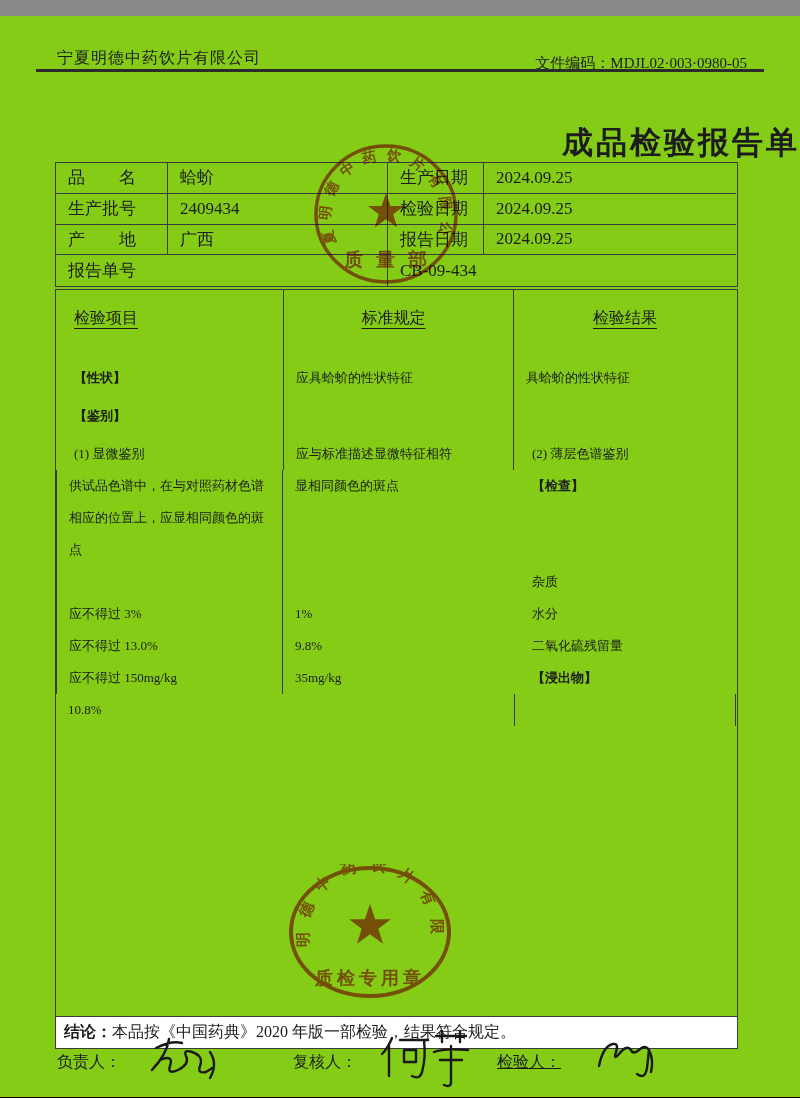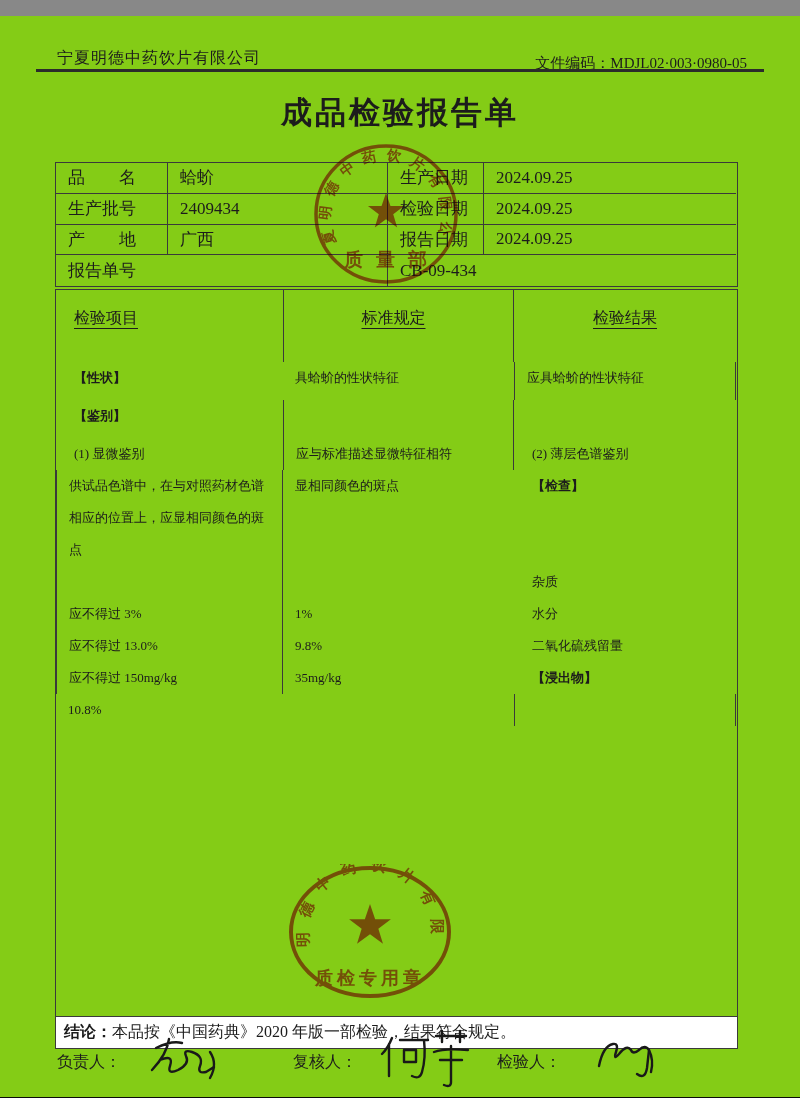--- a/index.html
+++ b/index.html
@@ -6,21 +6,21 @@
   .page{
     position:relative;width:800px;height:1098px;background:#84cc16;
     font-family:"Liberation Serif","DejaVu Serif",serif;color:#1c1c1c;
     overflow:hidden;margin:16px auto;
   }
   
   .hdr-company{position:absolute;left:57px;top:32px;font-size:16px;letter-spacing:1px;}
   .hdr-code{position:absolute;right:53px;top:38px;font-size:15px;}
   .hdr-rule{position:absolute;left:36px;right:36px;top:53px;height:2.5px;background:#2b2b2b;}
   
-  .title{position:absolute;left:0;right:0;top:76px;text-align:center;
+  .title{position:absolute;left:0;right:0;top:106px;text-align:right;
     font-size:31px;font-weight:bold;letter-spacing:3px;}
   
   .info{position:absolute;left:55px;top:146px;width:683px;height:125px;
     border:1.5px solid #3a3a3a;box-sizing:border-box;display:grid;
     grid-template-columns:112px 220px 96px 251.5px;grid-template-rows:repeat(4,1fr);
     font-size:17px;background:transparent;}
   .ic{border-right:1.5px solid #3a3a3a;border-bottom:1.5px solid #3a3a3a;
     display:flex;align-items:center;padding-left:12px;box-sizing:border-box;white-space:nowrap;}
   .ic.last-col{border-right:none;}
   .ic.last-row{border-bottom:none;}
@@ -87,22 +87,22 @@
     <div class="ic span2b last-row">CB-09-434</div>
   </div>
 
   <div class="insp">
     <div class="insp-grid">
       <div class="cell colA hdr-cell"><span>检验项目</span></div>
       <div class="cell colB hdr-cell hdr-center"><span>标准规定</span></div>
       <div class="cell colC hdr-cell hdr-center"><span>检验结果</span></div>
 
       <div class="cell colA bold">【性状】</div>
+      <div class="cell colB">应具蛤蚧的性状特征</div>
       <div class="cell colC">具蛤蚧的性状特征</div>
-      <div class="cell colB">应具蛤蚧的性状特征</div>
 
       <div class="cell colA bold">【鉴别】</div>
       <div class="cell colB"></div>
       <div class="cell colC"></div>
 
       <div class="cell colA">(1) 显微鉴别</div>
       <div class="cell colB">应与标准描述显微特征相符</div>
 
       <div class="cell colA">(2) 薄层色谱鉴别</div>
       <div class="cell colB">供试品色谱中，在与对照药材色谱相应的位置上，应显相同颜色的斑点</div>
@@ -132,21 +132,21 @@
       <div class="cell colC"></div>
     </div>
   </div>
 
   <div class="conclusion">
     <span class="lab">结论：</span><span>本品按《中国药典》2020 年版一部检验，结果符合规定。</span>
   </div>
 
   <div class="signer-label" style="left:57px;">负责人：</div>
   <div class="signer-label" style="left:293px;">复核人：</div>
-  <div class="signer-label" style="left:497px;">检验人：</div>
+  <div class="signer-label" style="left:497px;text-decoration:underline;">检验人：</div>
 
   <svg class="sig-svg" style="left:140px;top:1018px;" width="84" height="54" viewBox="0 0 84 54">
     <path d="M16 14 Q32 6 42 9 M29 5 Q27 20 12 36 M20 26 Q34 20 30 32 Q27 41 38 36 Q50 30 46 22 Q43 15 52 18 Q64 22 60 32 Q57 40 66 38 L74 33"></path>
     <path d="M70 18 Q78 30 70 44"></path>
   </svg>
   <svg class="sig-svg" style="left:378px;top:1012px;" width="96" height="62" viewBox="0 0 96 62">
     <path d="M14 10 Q10 20 4 26 M11 16 L11 48"></path>
     <path d="M22 12 H50 M46 12 Q48 30 44 44 Q42 52 34 48"></path>
     <path d="M26 22 H38 V34 H26 Z"></path>
     <path d="M58 8 H88 M64 3 V14 M82 3 V14"></path>

